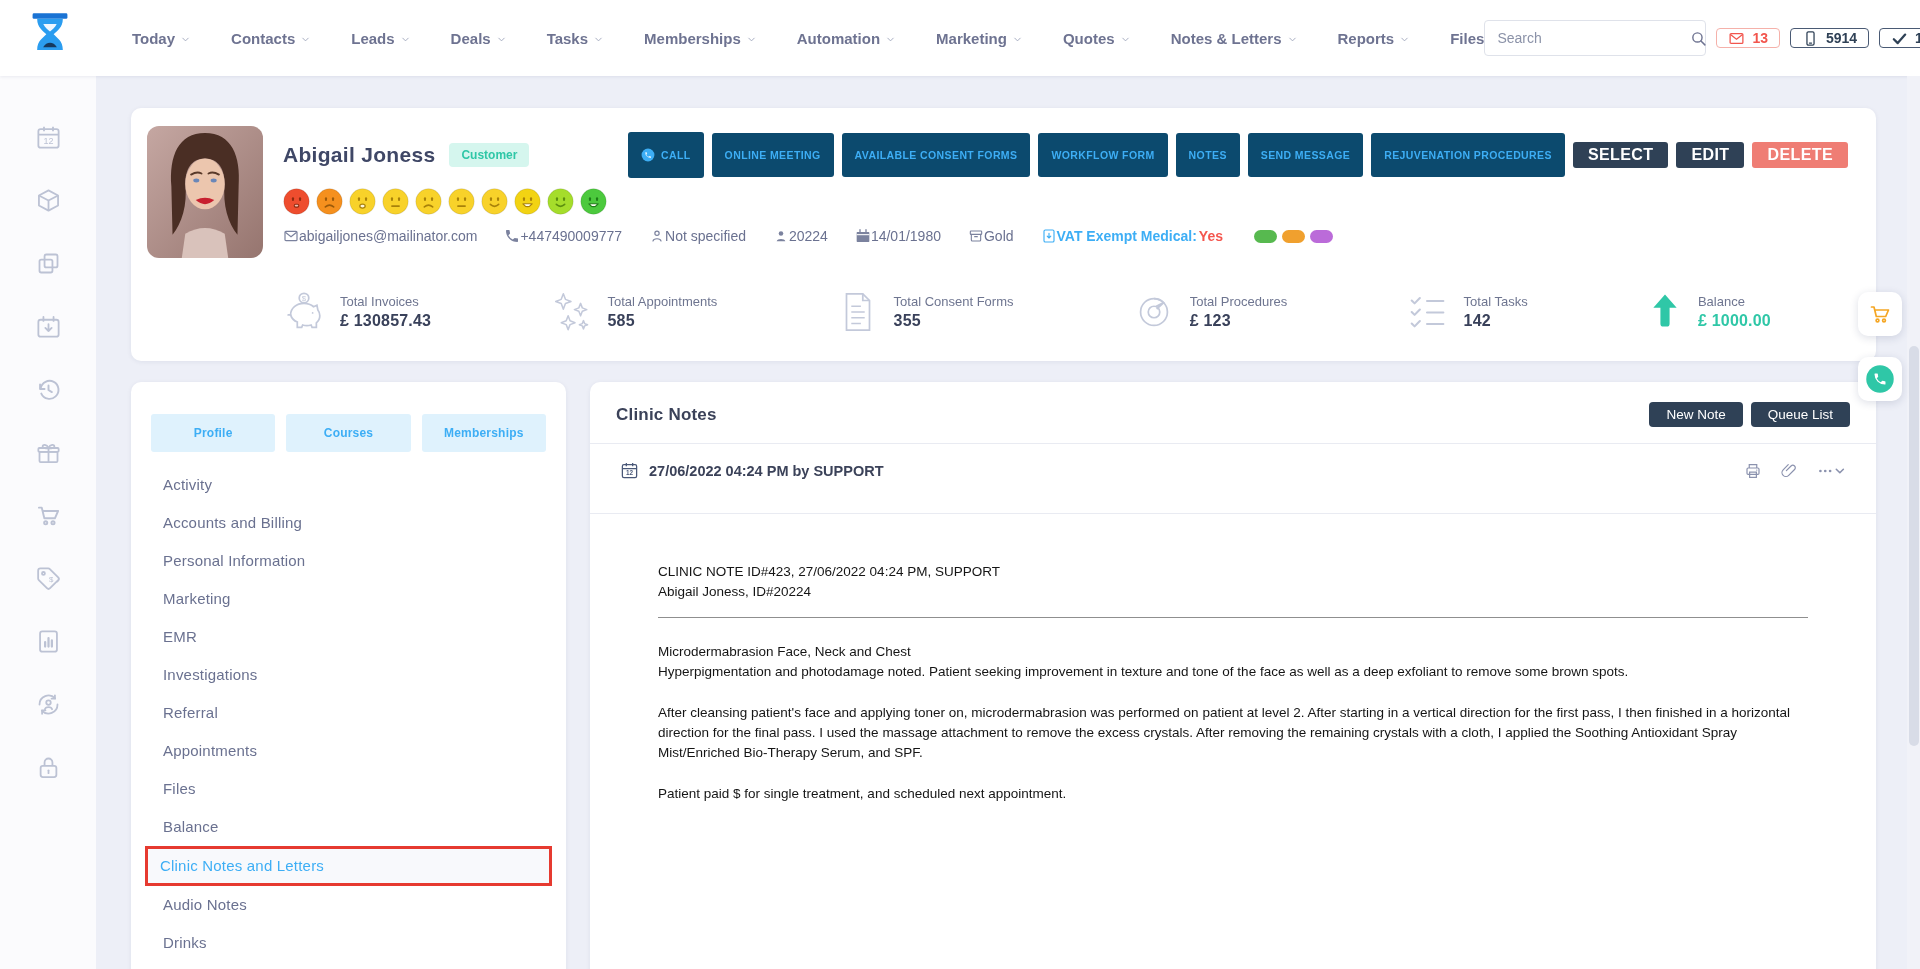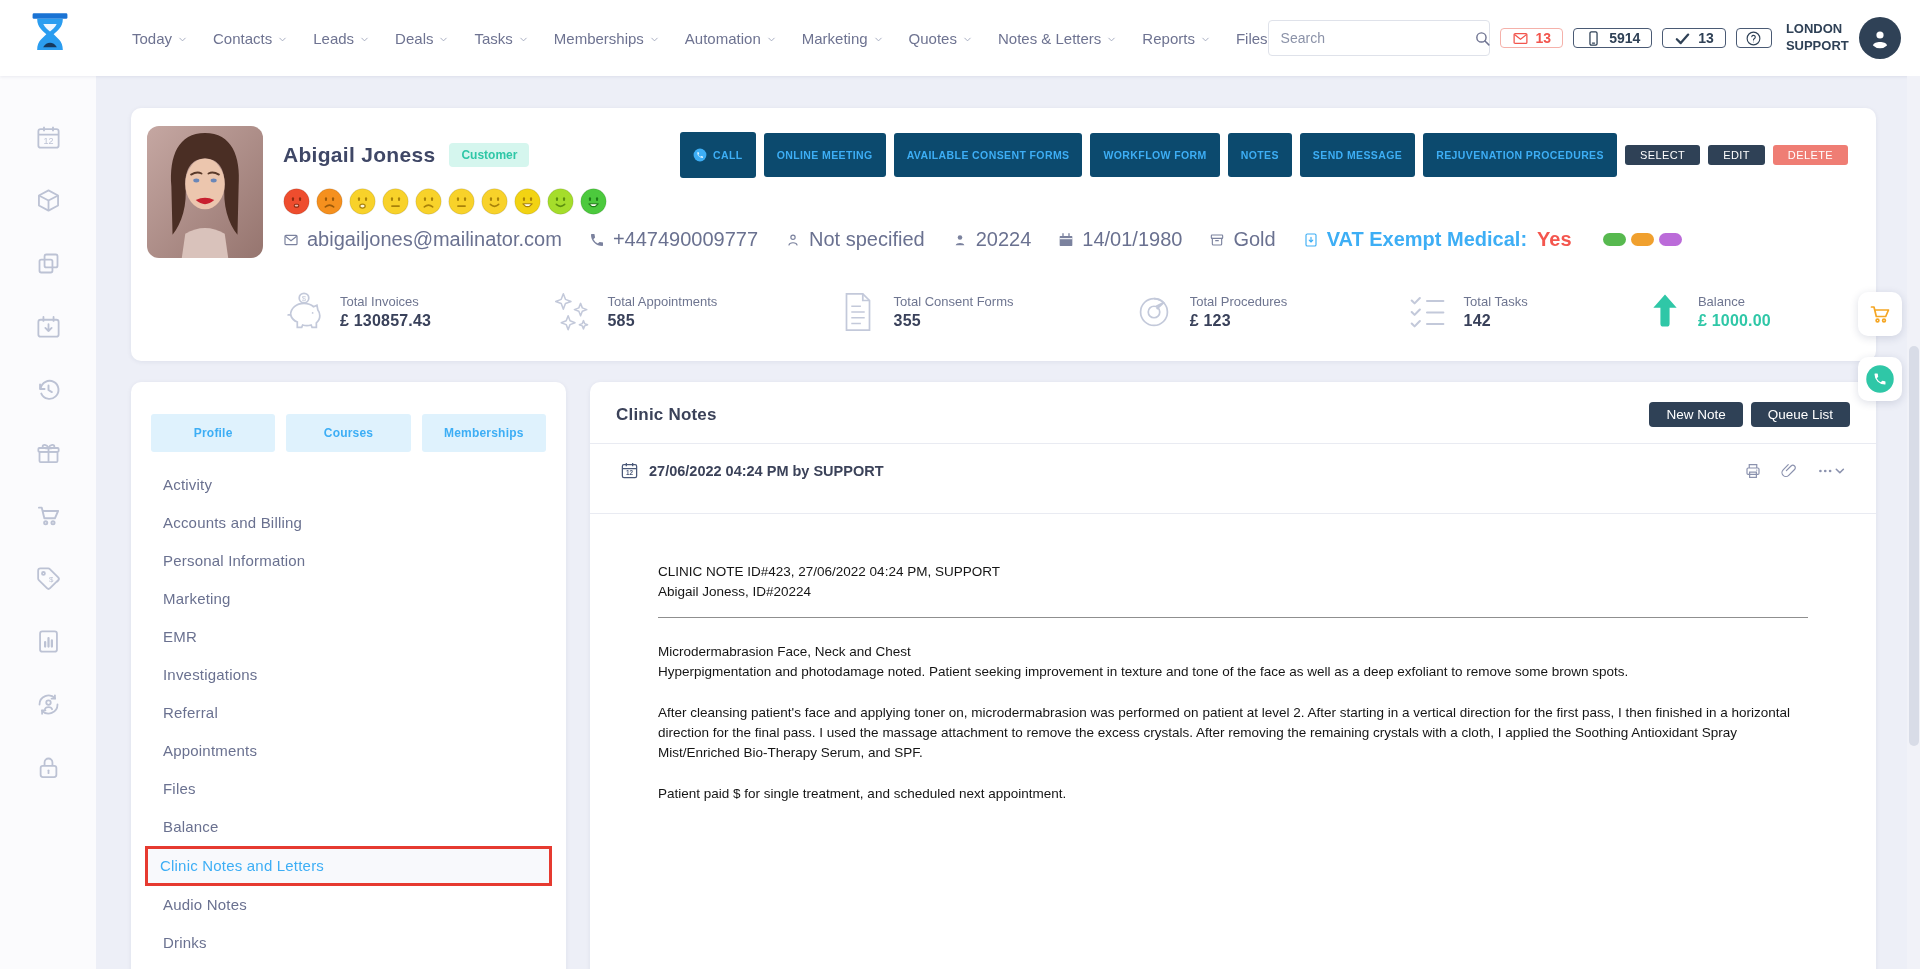--- a/index.html
+++ b/index.html
@@ -4,21 +4,21 @@
 <style>
   * { box-sizing: border-box; margin: 0; padding: 0; }
   html, body { width: 1920px; height: 969px; overflow: hidden; }
   body { font-family: "Liberation Sans", sans-serif; background: #edeff7; position: relative; color: #3b4259; }
 
   
   .app-header { position: absolute; top:0; left:0; right:0; height:76px; background:#fff;
     display:flex; align-items:center; padding:0 24px; box-shadow:0 1px 3px rgba(30,40,90,.08); z-index:20;}
   .logo { width:44px; height:54px; margin-left:4px; flex:none; }
   .logo svg { width:100%; height:100%; }
-  .main-nav { display:flex; align-items:center; gap:25px; margin-left:60px; }
+  .main-nav { display:flex; align-items:center; gap:40px; margin-left:60px;font-weight:bold; }
   .nav-item { display:flex; align-items:center; gap:5px; color:#6e7391; font-size:15px; cursor:pointer; white-space:nowrap; }
   .nav-item .chev { width:11px; height:11px; color:#a0a6bc; margin-top:2px;}
   .header-right { margin-left:auto; display:flex; align-items:center; gap:10px; }
   .search-box { width:222px; height:36px; border:1px solid #dfe2ea; border-radius:4px; display:flex; align-items:center; background:#fff;}
   .search-box input { border:none; outline:none; flex:1; padding:0 12px; font-size:14px; color:#555; font-family:inherit; background:transparent;}
   .search-box input::placeholder { color:#8b92a8; }
   .search-btn { width:38px; height:100%; display:flex; align-items:center; justify-content:center; color:#6e7391; cursor:pointer;}
   .search-btn svg { width:17px; height:17px;}
   .hbadge { height:20px; border:1px solid #4a5a74; border-radius:4px; display:flex; align-items:center; gap:7px;
     padding:0 11px; font-size:14px; font-weight:bold; color:#2f4156; cursor:pointer; background:#fff;}
@@ -47,28 +47,28 @@
   .photo svg { width:100%; height:100%; display:block;}
   .profile-info { flex:1; padding:6px 0 0 20px; min-width:0;}
   .p-row1 { display:flex; align-items:center; }
   .p-name { font-size:21px; font-weight:bold; color:#3f4766; letter-spacing:.3px; }
   .p-badge { margin-left:14px; background:#d5f6ee; color:#2fc7a7; font-size:12px; font-weight:bold;
     padding:5px 12px; border-radius:4px; }
   .actions { margin-left:auto; display:flex; align-items:center; gap:8px; }
   .btn-light { background:#0c4a6e; color:#3daef5; border:none; font-family:inherit; font-size:10.5px; font-weight:bold;
     letter-spacing:.4px; padding:16px 13px; border-radius:3px; cursor:pointer; display:flex; align-items:center; gap:6px; white-space:nowrap;}
   .btn-light svg { width:14px; height:14px; }
-  .btn-dark { background:#2f4156; color:#fff; border:none; font-family:inherit; font-size:11px; font-weight:normal;
+  .btn-dark { background:#2f4156; color:#fff; border:none; font-family:inherit; font-size:16px; font-weight:bold;
     letter-spacing:.4px; padding:4px 15px; border-radius:3px; cursor:pointer; white-space:nowrap;}
   .btn-delete { background:#ef7d74; }
   .emoji-row { display:flex; gap:6px; margin-top:10px; }
   .emoji { width:27px; height:27px; cursor:pointer; }
   .emoji svg { width:100%; height:100%; }
   .contact-row { display:flex; align-items:center; gap:27px; margin-top:13px; flex-wrap:nowrap;}
-  .c-item { display:flex; align-items:center; gap:8px; font-size:20px; color:#6a7190; white-space:nowrap;}
+  .c-item { display:flex; align-items:center; font-size:14px; color:#6a7190; white-space:nowrap;}
   .c-item svg { width:16px; height:16px; color:#7b829e; flex:none;}
   .c-item.vat { color:#3daef5; font-weight:bold;}
   .c-item.vat svg { color:#3daef5; }
   .c-item.vat .vat-val { color:#f4564e; margin-left:2px;}
   .tag-pills { display:flex; gap:5px; margin-left:4px;}
   .tag-pill { width:23px; height:13px; border-radius:7px; cursor:pointer;}
 
   .stats { position:absolute; left:0; right:0; bottom:26px; display:flex; align-items:center;
     justify-content:space-between; padding:0 105px 0 150px; }
   .stat { display:flex; align-items:center; gap:13px; }

